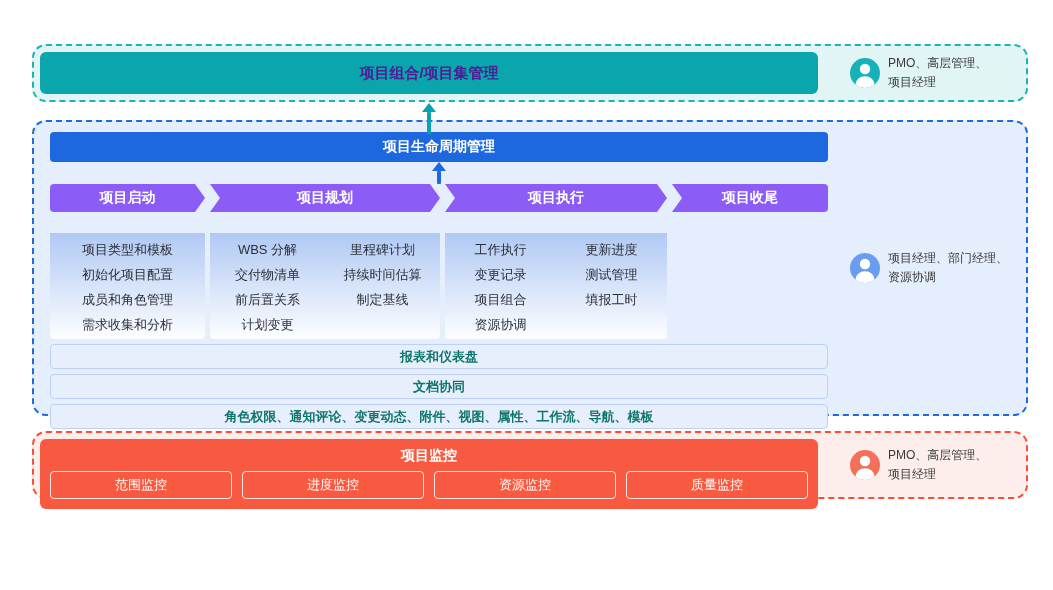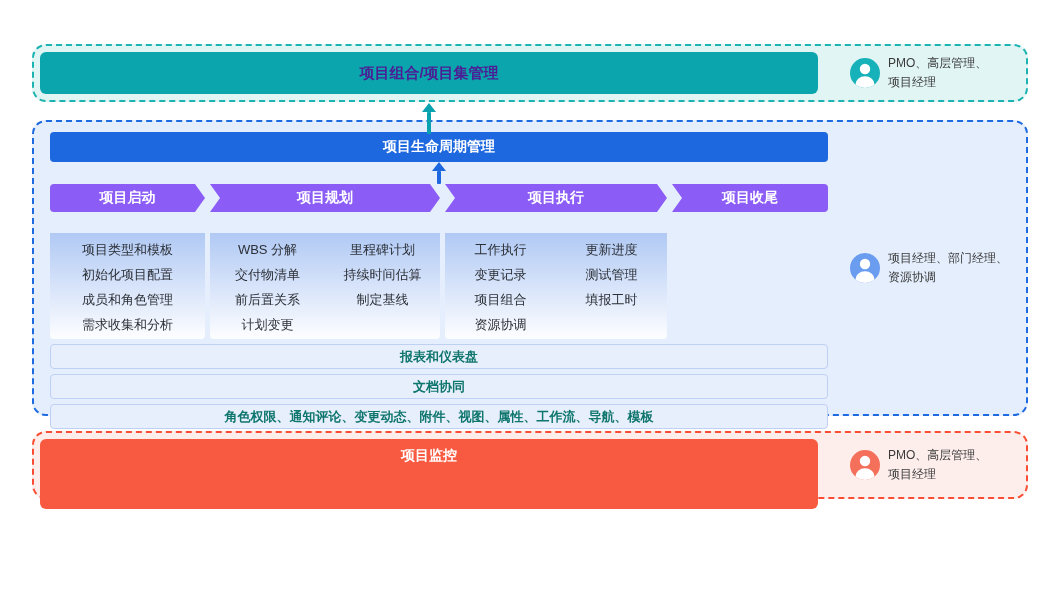--- a/index.html
+++ b/index.html
@@ -203,20 +203,34 @@
     <span class="role-text">
       <span>项目经理、部门经理、</span><br>
       <span>资源协调</span>
     </span>
   </div>
 </div>
 
 <div class="section sec-monitor">
   <div class="monitor-block">
     <div class="monitor-title">项目监控</div>
+    <div class="monitor-btn-row">
+      <div class="monitor-btn">
+          <span>范围监控</span>
+        </div>
+      <div class="monitor-btn">
+          <span>进度监控</span>
+        </div>
+      <div class="monitor-btn">
+          <span>资源监控</span>
+        </div>
+      <div class="monitor-btn">
+          <span>质量监控</span>
+        </div>
+    </div>
   </div>
   <div class="roles">
     <span class="avatar" style="background:#f4705a">
       <svg viewBox="0 0 30 30" aria-hidden="true">
           <circle cx="15" cy="11" r="5.2" fill="#fff"></circle>
           <ellipse cx="15" cy="26.5" rx="9.6" ry="8.2" fill="#fff"></ellipse>
         </svg>
     </span>
     <span class="role-text">
       <span>PMO、高层管理、</span><br>

